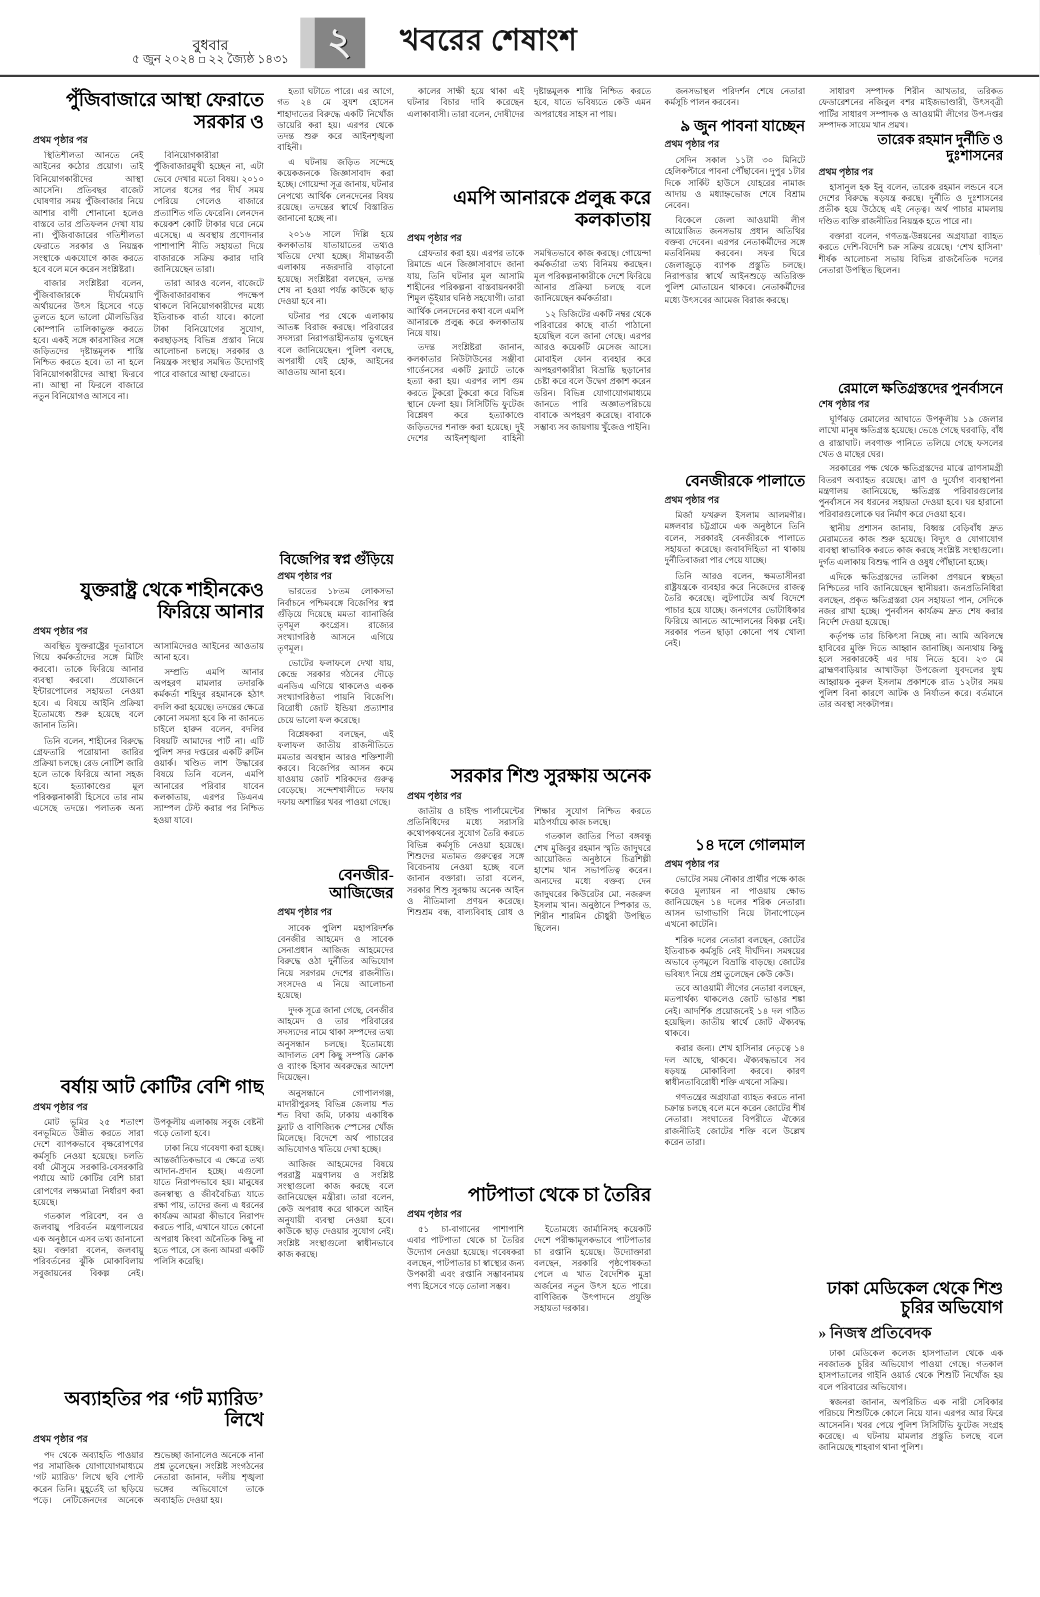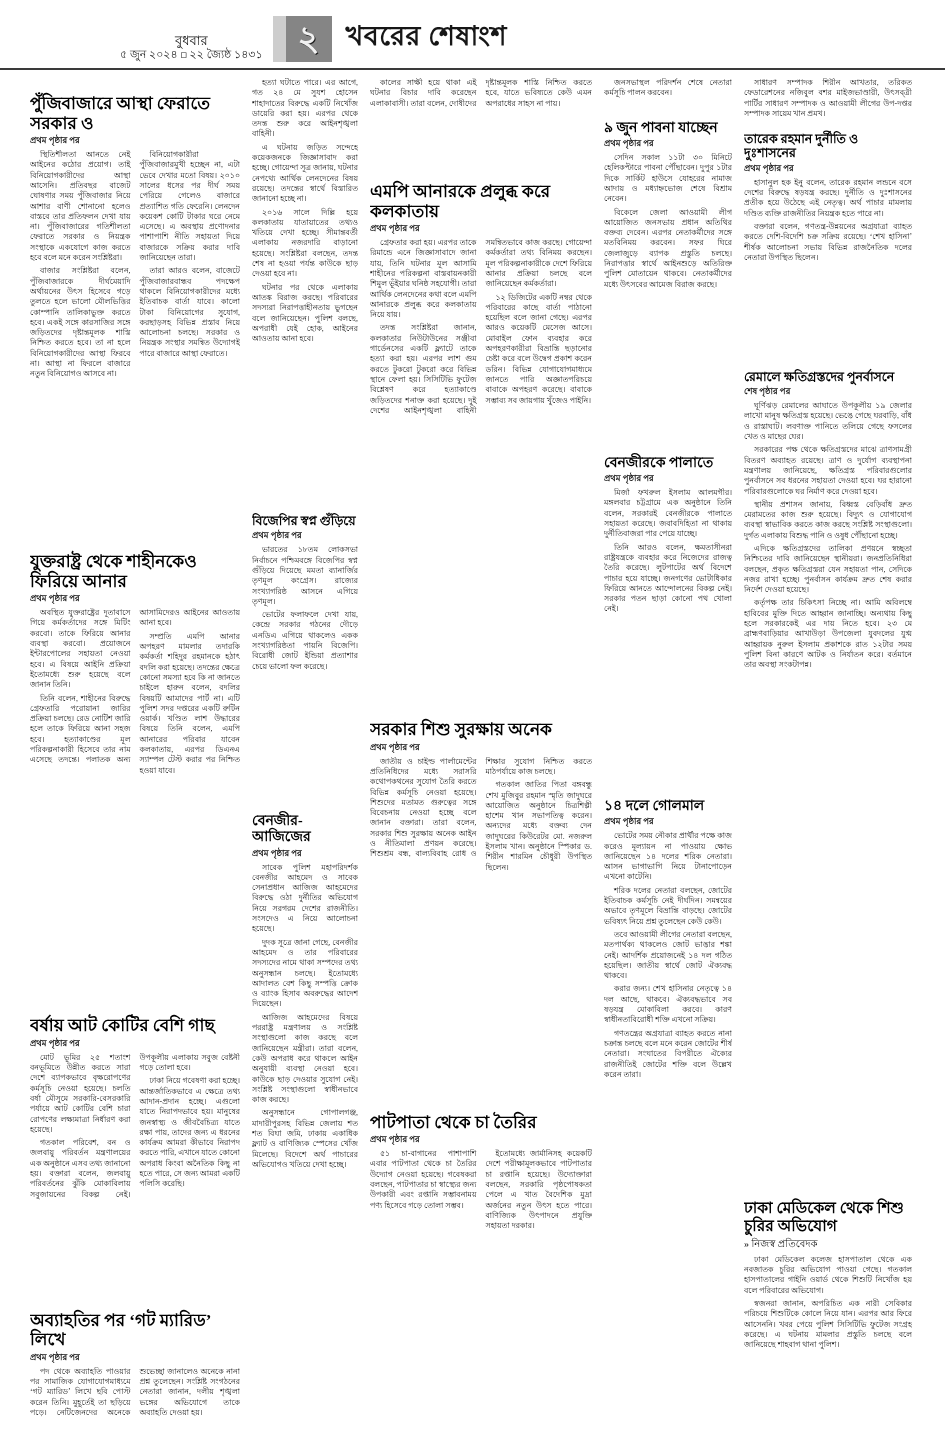--- a/index.html
+++ b/index.html
@@ -7,36 +7,36 @@
         font-family:"Liberation Serif", serif;color:#161616;overflow:hidden;box-sizing:border-box;}
   
   .header{display:flex;align-items:flex-end;padding:16px 30px 6px 30px;height:70px;
           border-bottom:2px solid #3a3a3a;box-sizing:border-box;}
   .date-block{text-align:center;margin-left:90px;line-height:1.1;padding-bottom:2px;}
   .day{font-weight:normal;font-size:13px;}
   .dateline{font-size:11px;color:#222;}
   .strip{width:13px;height:46px;background:#cdcdcd;margin-left:10px;}
   .numbox{width:46px;height:46px;background:#858585;display:flex;align-items:center;justify-content:center;}
   .numbox span{font-size:34px;font-weight:bold;color:#f2f2f2;text-shadow:1px 1px 0 #1a1a1a;line-height:1;}
-  .section-title{font-size:27px;font-weight:bold;margin-left:14px;letter-spacing:.5px;padding-bottom:2px;}
+  .section-title{font-size:27px;font-weight:bold;margin-left:32px;letter-spacing:.5px;padding-bottom:2px;}
   .masthead{margin-left:auto;text-align:left;padding-bottom:2px;}
   .tagline{font-size:7px;margin-left:34px;color:#222;}
   .masthead-title{font-size:30px;font-weight:bold;line-height:1;letter-spacing:-.5px;}
   
   .cols{display:flex;gap:12px;padding:8px 30px 0 30px;height:1368px;overflow:hidden;box-sizing:border-box;}
   .col{overflow:hidden;flex:none;}
   .c0{width:210px;}.c1{width:106px;}.c2{width:222px;}.c3{width:128px;}.c4{width:168px;}
   .story{margin-bottom:4px;}
-  .story-headline{text-align:left;font-weight:bold;line-height:1.15;margin:16px 0 1px;color:#000;}
+  .story-headline{text-align:right;font-weight:bold;line-height:1.15;margin:3px 0 1px;color:#000;}
   .h-lg{font-size:17px;}
   .h-md{font-size:14px;}
   .h-sm{font-size:12.5px;}
   .h-2l{font-size:15.5px;}
   .continued{text-align:left;font-weight:bold;font-size:8.5px;margin-bottom:2px;}
-  .byline{font-size:10px;font-weight:normal;margin:1px 0 2px;}
+  .byline{font-size:14px;font-weight:bold;margin:1px 0 2px;}
   .body{text-align:justify;font-size:7.8px;line-height:10.3px;overflow:hidden;}
   .body p{margin:0 0 3px 0;text-indent:10px;}
   .two-col{column-count:2;column-gap:9px;}
 </style>
 </head>
 <body>
 
 <div class="page">
 
   <div class="header">
@@ -99,30 +99,31 @@
           <p>২০১৬ সালে দিল্লি হয়ে কলকাতায় যাতায়াতের তথ্যও খতিয়ে দেখা হচ্ছে। সীমান্তবর্তী এলাকায় নজরদারি বাড়ানো হয়েছে। সংশ্লিষ্টরা বলছেন, তদন্ত শেষ না হওয়া পর্যন্ত কাউকে ছাড় দেওয়া হবে না।</p>
           <p>ঘটনার পর থেকে এলাকায় আতঙ্ক বিরাজ করছে। পরিবারের সদস্যরা নিরাপত্তাহীনতায় ভুগছেন বলে জানিয়েছেন। পুলিশ বলছে, অপরাধী যেই হোক, আইনের আওতায় আনা হবে।</p>
         </div>
       </div>
       <div class="story">
         <div class="story-headline h-sm">বিজেপির স্বপ্ন গুঁড়িয়ে</div>
         <div class="continued">প্রথম পৃষ্ঠার পর</div>
         <div class="body" style="height:252px">
           <p>ভারতের ১৮তম লোকসভা নির্বাচনে পশ্চিমবঙ্গে বিজেপির স্বপ্ন গুঁড়িয়ে দিয়েছে মমতা ব্যানার্জির তৃণমূল কংগ্রেস। রাজ্যের সংখ্যাগরিষ্ঠ আসনে এগিয়ে তৃণমূল।</p>
           <p>ভোটের ফলাফলে দেখা যায়, কেন্দ্রে সরকার গঠনের দৌড়ে এনডিএ এগিয়ে থাকলেও একক সংখ্যাগরিষ্ঠতা পায়নি বিজেপি। বিরোধী জোট ইন্ডিয়া প্রত্যাশার চেয়ে ভালো ফল করেছে।</p>
+          <p>বিশ্লেষকরা বলছেন, এই ফলাফল জাতীয় রাজনীতিতে মমতার অবস্থান আরও শক্তিশালী করবে। বিজেপির আসন কমে যাওয়ায় জোট শরিকদের গুরুত্ব বেড়েছে। সন্দেশখালীতে দফায় দফায় অশান্তির খবর পাওয়া গেছে।</p>
         </div>
       </div>
       <div class="story">
         <div class="story-headline h-md">বেনজীর-আজিজের</div>
         <div class="continued">প্রথম পৃষ্ঠার পর</div>
         <div class="body" style="height:556px">
           <p>সাবেক পুলিশ মহাপরিদর্শক বেনজীর আহমেদ ও সাবেক সেনাপ্রধান আজিজ আহমেদের বিরুদ্ধে ওঠা দুর্নীতির অভিযোগ নিয়ে সরগরম দেশের রাজনীতি। সংসদেও এ নিয়ে আলোচনা হয়েছে।</p>
           <p>দুদক সূত্রে জানা গেছে, বেনজীর আহমেদ ও তার পরিবারের সদস্যদের নামে থাকা সম্পদের তথ্য অনুসন্ধান চলছে। ইতোমধ্যে আদালত বেশ কিছু সম্পত্তি ক্রোক ও ব্যাংক হিসাব অবরুদ্ধের আদেশ দিয়েছেন।</p>
+          <p>অনুসন্ধানে গোপালগঞ্জ, মাদারীপুরসহ বিভিন্ন জেলায় শত শত বিঘা জমি, ঢাকায় একাধিক ফ্ল্যাট ও বাণিজ্যিক স্পেসের খোঁজ মিলেছে। বিদেশে অর্থ পাচারের অভিযোগও খতিয়ে দেখা হচ্ছে।</p>
           <p>আজিজ আহমেদের বিষয়ে পররাষ্ট্র মন্ত্রণালয় ও সংশ্লিষ্ট সংস্থাগুলো কাজ করছে বলে জানিয়েছেন মন্ত্রীরা। তারা বলেন, কেউ অপরাধ করে থাকলে আইন অনুযায়ী ব্যবস্থা নেওয়া হবে। কাউকে ছাড় দেওয়ার সুযোগ নেই। সংশ্লিষ্ট সংস্থাগুলো স্বাধীনভাবে কাজ করছে।</p>
-          <p>অনুসন্ধানে গোপালগঞ্জ, মাদারীপুরসহ বিভিন্ন জেলায় শত শত বিঘা জমি, ঢাকায় একাধিক ফ্ল্যাট ও বাণিজ্যিক স্পেসের খোঁজ মিলেছে। বিদেশে অর্থ পাচারের অভিযোগও খতিয়ে দেখা হচ্ছে।</p>
         </div>
       </div>
     </div>
 
     <div class="col c2">
       <div class="story">
         <div class="body two-col" style="height:88px">
           <p>কালের সাক্ষী হয়ে থাকা এই ঘটনার বিচার দাবি করেছেন এলাকাবাসী। তারা বলেন, দোষীদের দৃষ্টান্তমূলক শাস্তি নিশ্চিত করতে হবে, যাতে ভবিষ্যতে কেউ এমন অপরাধের সাহস না পায়।</p>
         </div>
       </div>

